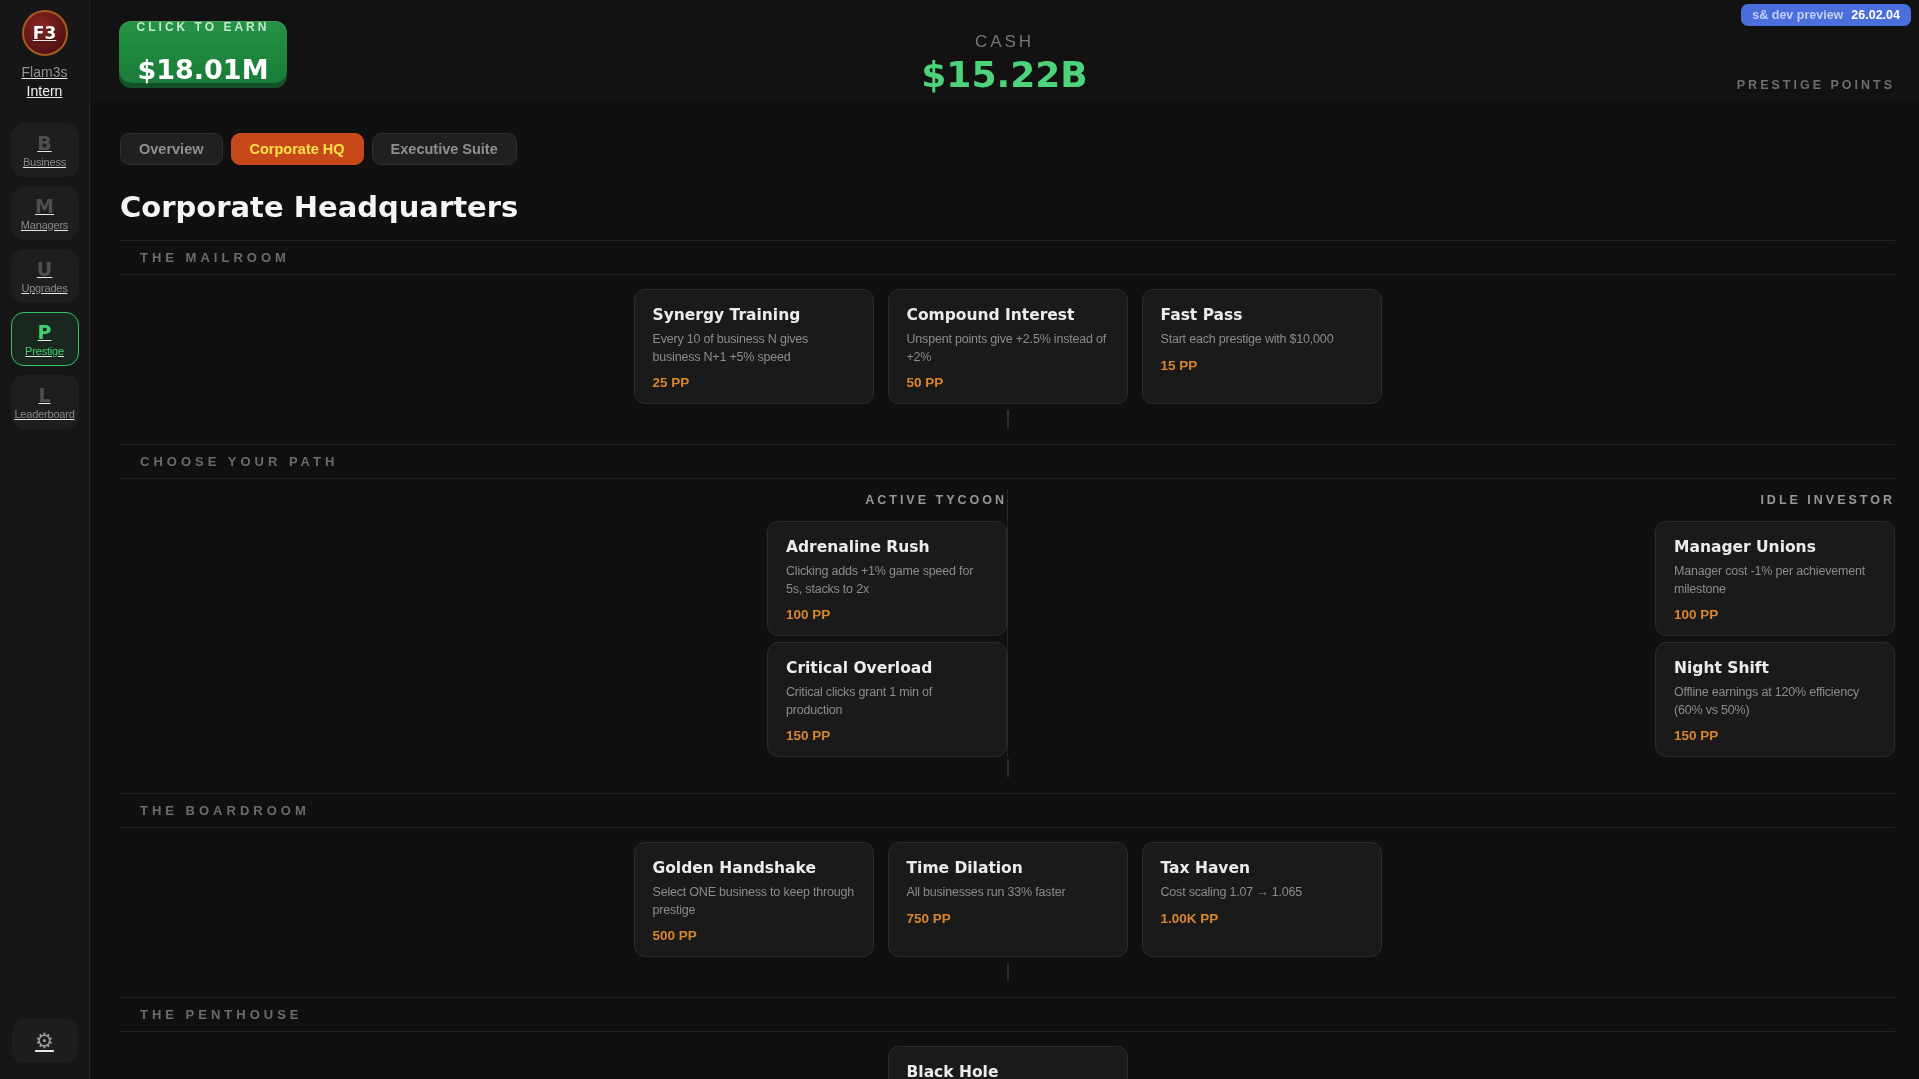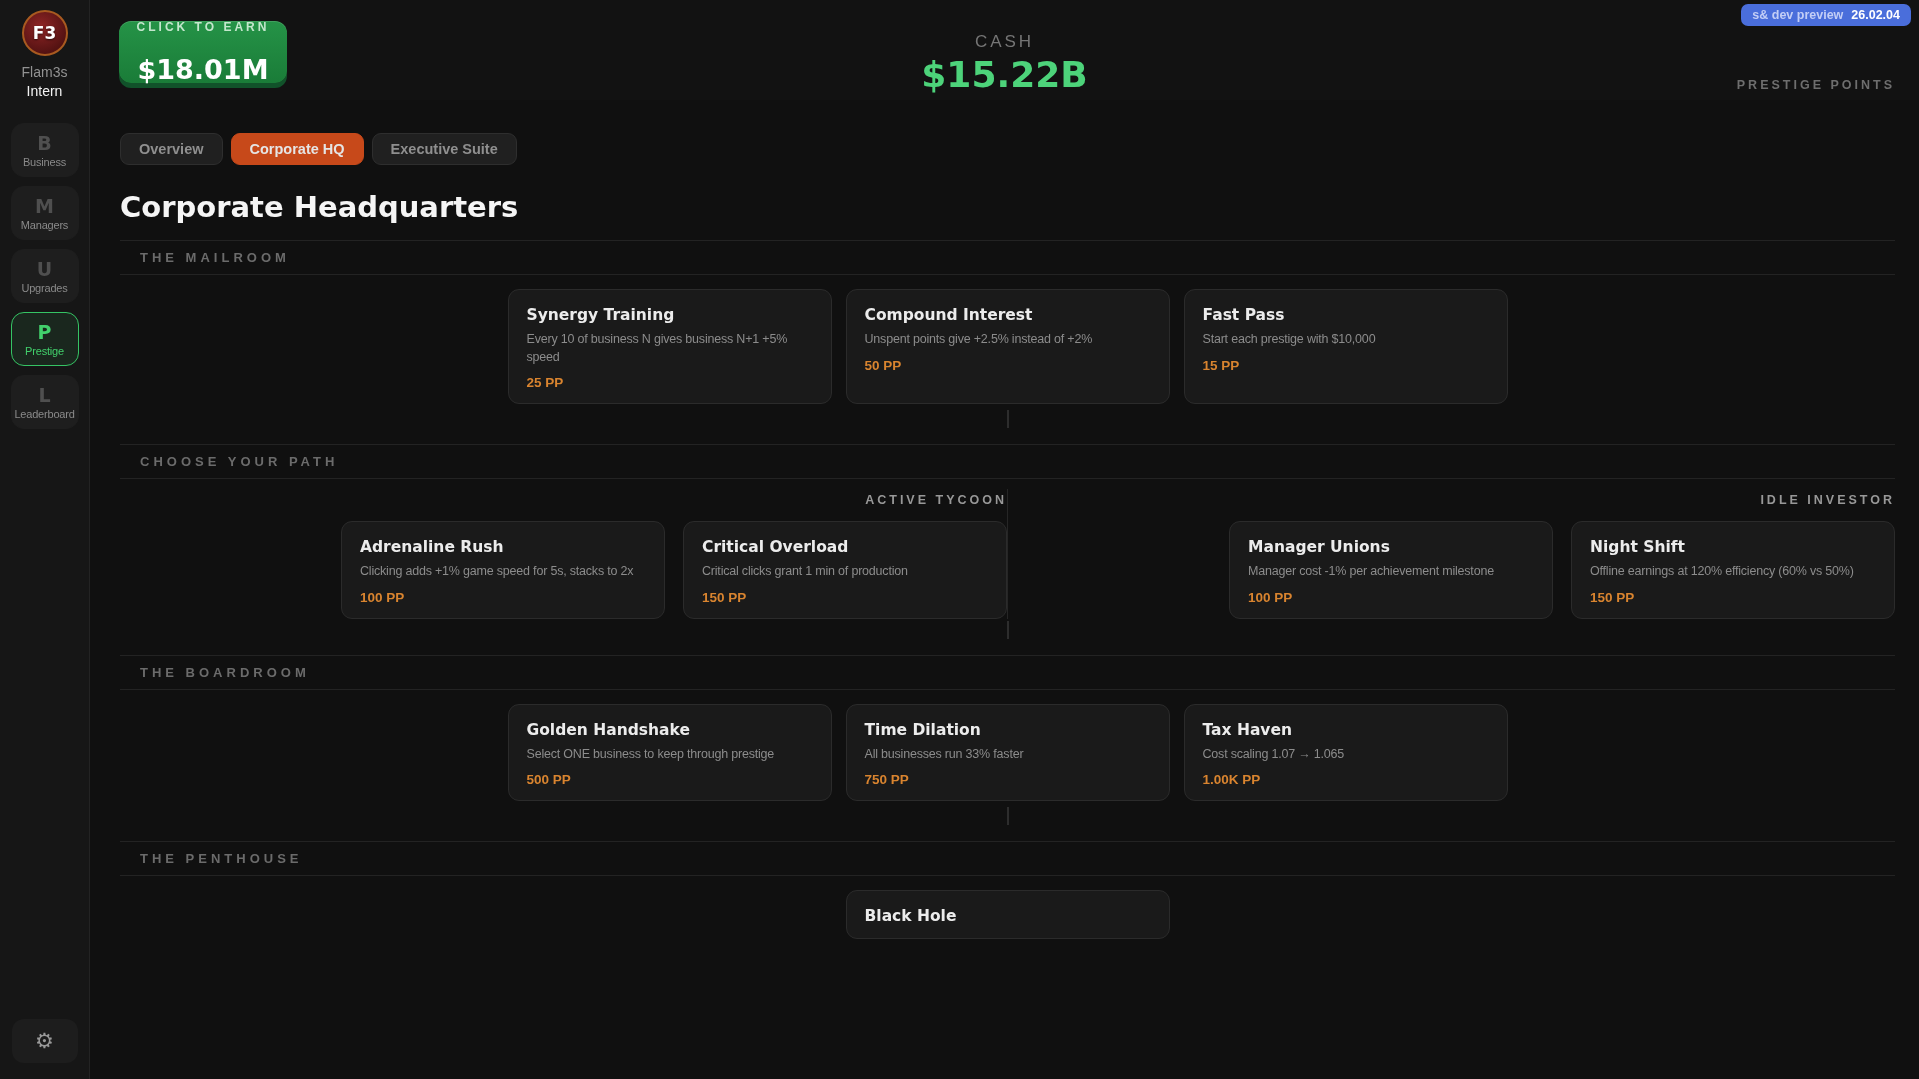--- a/index.html
+++ b/index.html
@@ -7,21 +7,21 @@
   .app {
     position:relative; width:1919px; height:1079px; overflow:hidden;
     background:#101010;
     font-family:"Liberation Sans", sans-serif;
     color:#e8e8e8;
   }
   
   .sidebar {
     position:absolute; left:0; top:0; width:90px; height:100%;
     background:#161616; border-right:1px solid #232323;
-    display:flex; flex-direction:column; align-items:center;
+    display:flex; flex-direction:column; align-items:center;text-decoration:underline;
   }
   .logo {
     margin-top:10px; width:46px; height:46px; border-radius:50%;
     background:radial-gradient(circle at 40% 35%, #8e2525, #541212 72%);
     border:2px solid #a85a20;
     display:flex; align-items:center; justify-content:center;
     font-family:"DejaVu Sans", sans-serif; font-weight:bold; font-size:17px; color:#fff;
     text-shadow:0 1px 2px rgba(0,0,0,.6);
   }
   .profile-name { margin-top:8px; font-size:14px; color:#929292; }
@@ -65,40 +65,40 @@
   .pp-label { font-size:12.5px; font-weight:bold; letter-spacing:3px; color:#6e6e6e; }
   .pp-value { margin-top:4px; font-family:"DejaVu Sans", sans-serif; font-weight:bold; font-size:26px; color:#e8912e; }
   .pp-bonus { margin-top:8px; font-size:12.5px; color:#757575; }
   
   .content { position:absolute; left:90px; top:100px; right:0; bottom:0; padding:0 24px 0 30px; background:#101010; }
   .tabs { margin-top:33px; display:flex; gap:8px; }
   .tab {
     padding:7px 18px; border-radius:9px; background:#202020; border:1px solid #2e2e2e;
     font-size:14.5px; font-weight:bold; color:#8f8f8f; cursor:pointer;
   }
-  .tab.active { background:#c7491a; border-color:#c7491a; color:#e5e5e5; }
+  .tab.active { background:#c7491a; border-color:#c7491a; color:#fde047; }
   .page-title { margin-top:25px; font-family:"DejaVu Sans", sans-serif; font-weight:bold; font-size:29px; color:#f5f5f5; }
   .page-subtitle { margin-top:7px; font-size:15px; color:#9a9a9a; }
   .section-header {
     margin-top:16px; border-top:1px solid #232323; border-bottom:1px solid #232323;
     padding:9px 0 9px 20px; font-size:13px; font-weight:bold; letter-spacing:4px; color:#6b6b6b;
   }
   .cards-row { display:flex; justify-content:center; gap:14px; padding:14px 0 4px; }
   .perk-card {
-    width:324px; background:#1a1a1a; border:1px solid #2b2b2b; border-radius:11px;
+    width:240px; background:#1a1a1a; border:1px solid #2b2b2b; border-radius:11px;
     padding:16px 18px 13px; cursor:pointer;
   }
   .perk-title { font-family:"DejaVu Sans", sans-serif; font-weight:bold; font-size:15.5px; color:#ececec; }
   .perk-desc { margin-top:7px; font-size:12.5px; letter-spacing:-0.2px; line-height:1.4; color:#8c8c8c; }
   .perk-cost { margin-top:9px; font-size:13.5px; font-weight:bold; color:#d9842f; }
   .connector { width:2px; height:18px; background:#2d2d2d; margin:2px auto; }
   .path-columns { display:flex; padding-top:10px; }
   .path-col { flex:1; display:flex; flex-direction:column; align-items:flex-end; }
   .col-header { font-size:12.5px; font-weight:bold; letter-spacing:3px; color:#989898; margin:4px 0 14px; }
-  .col-cards { display:flex; flex-direction:row; gap:18px; }
+  .col-cards { display:flex; flex-direction:column; gap:6px; }
   .col-divider { width:1px; background:#262626; align-self:stretch; }
 </style>
 </head>
 <body>
 
 <div class="app">
 
   <div class="sidebar">
     <div class="logo">
       <span>F3</span>

